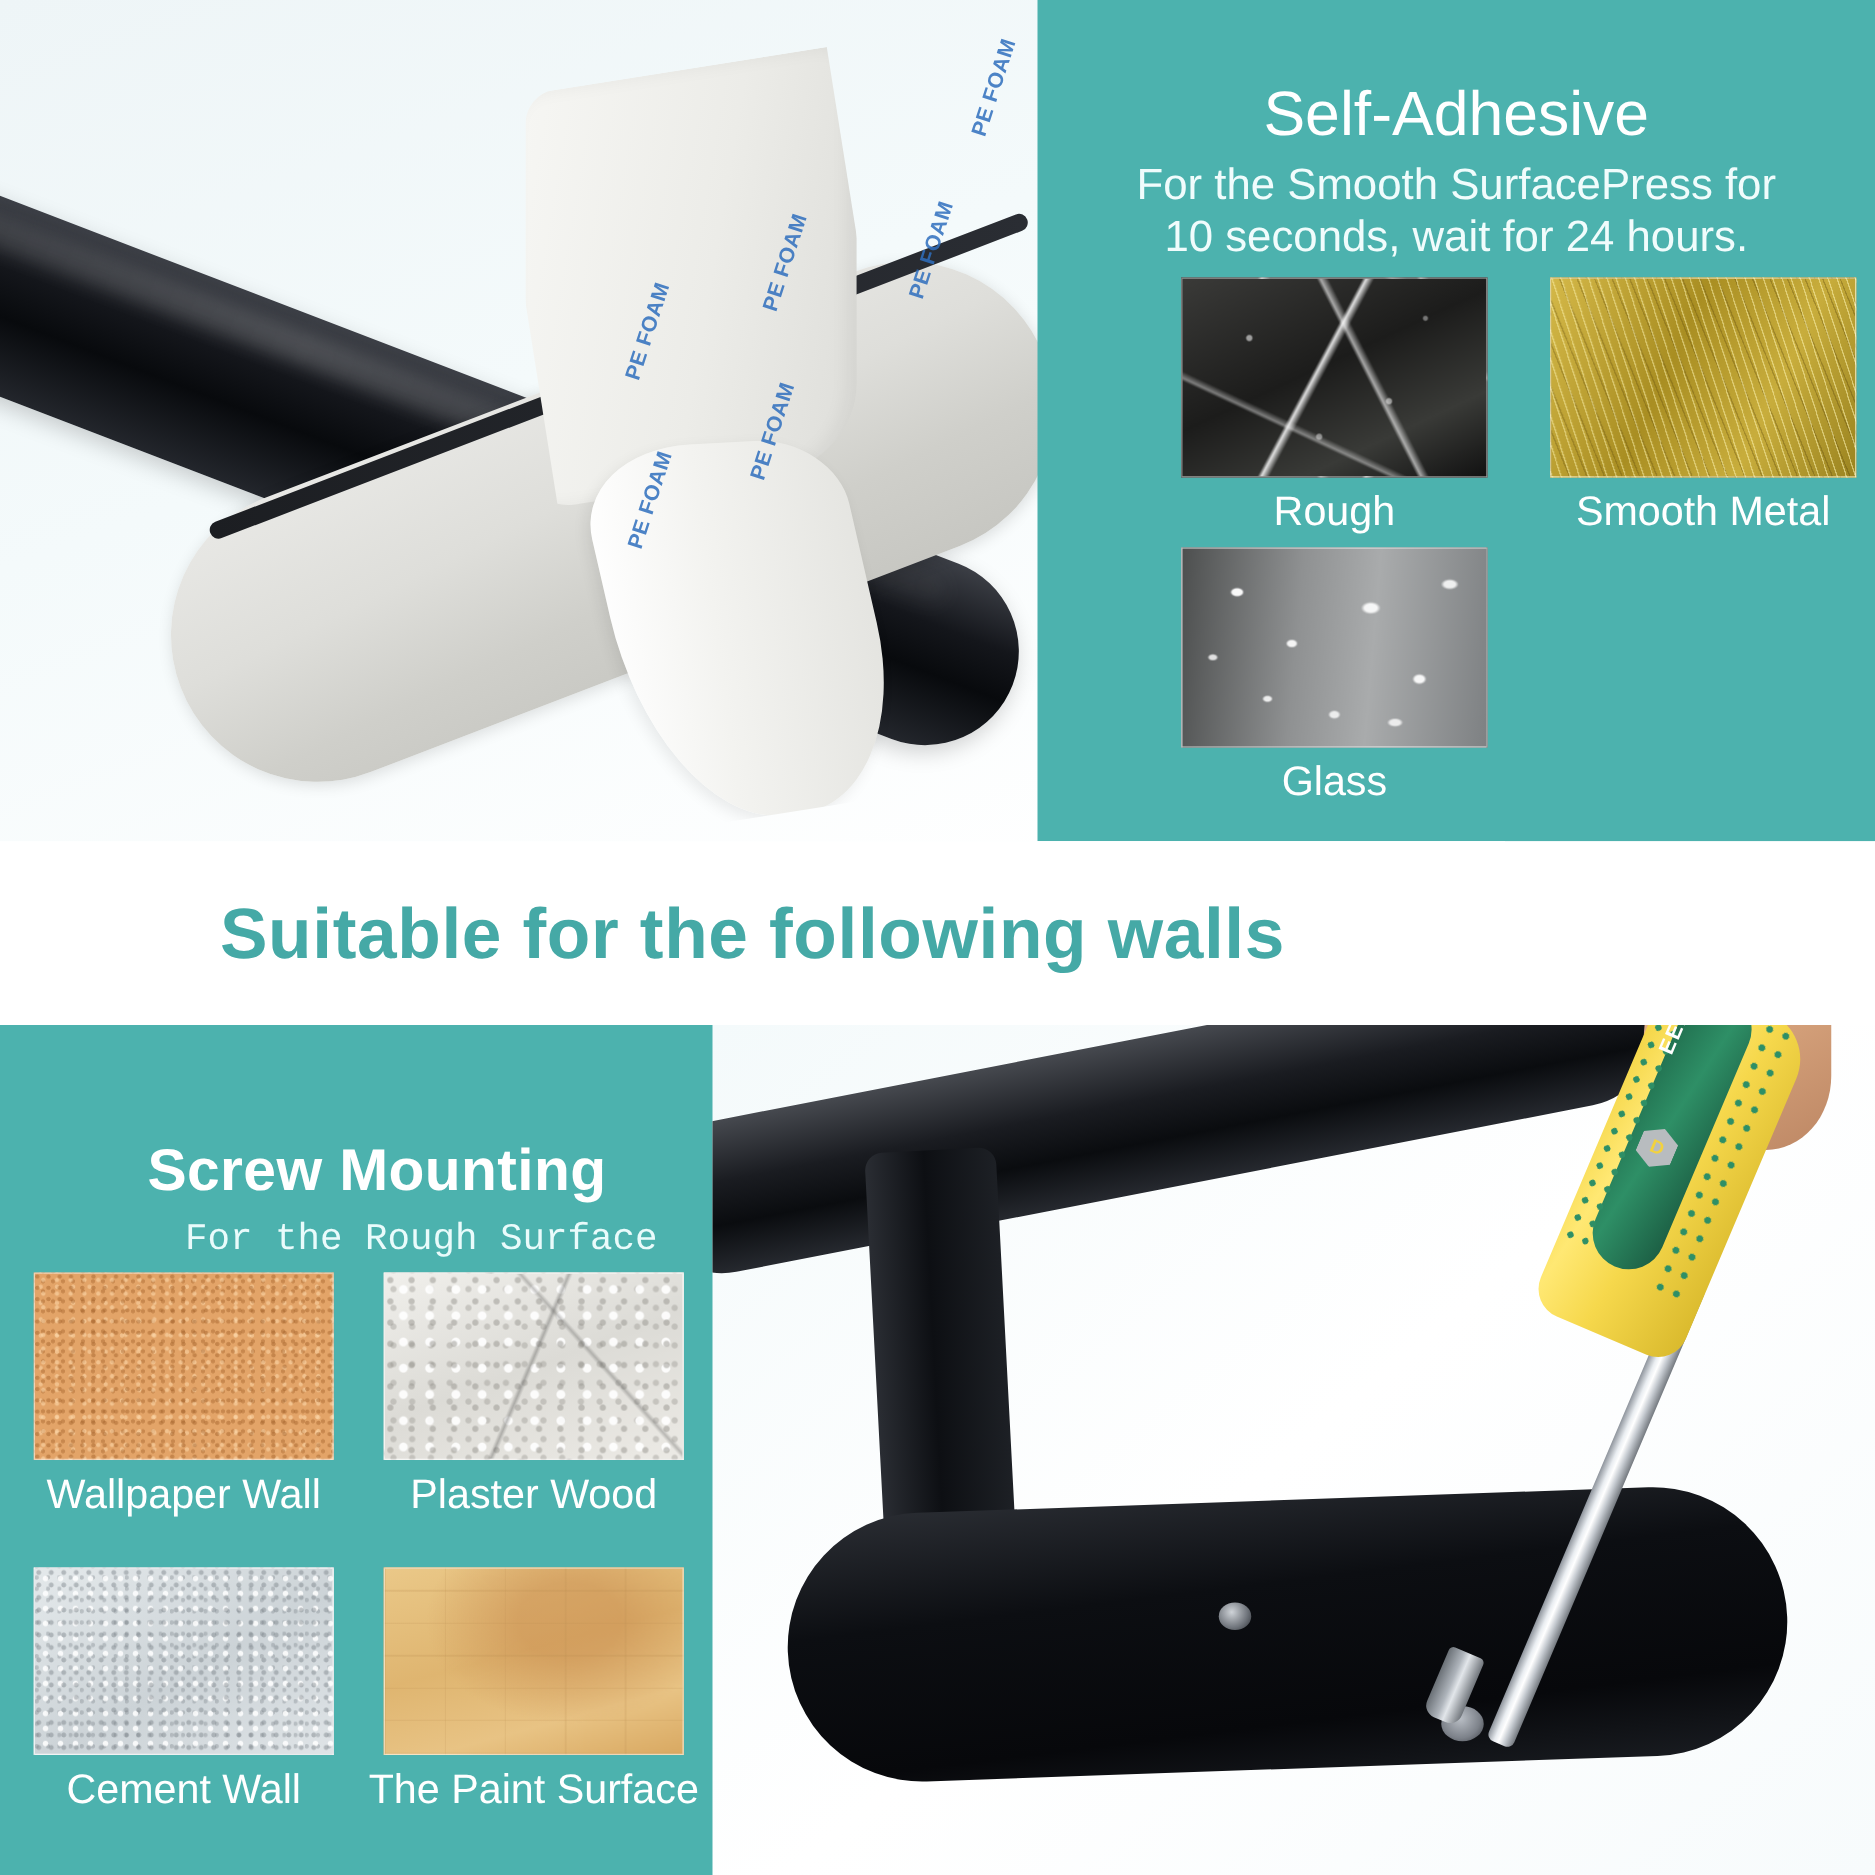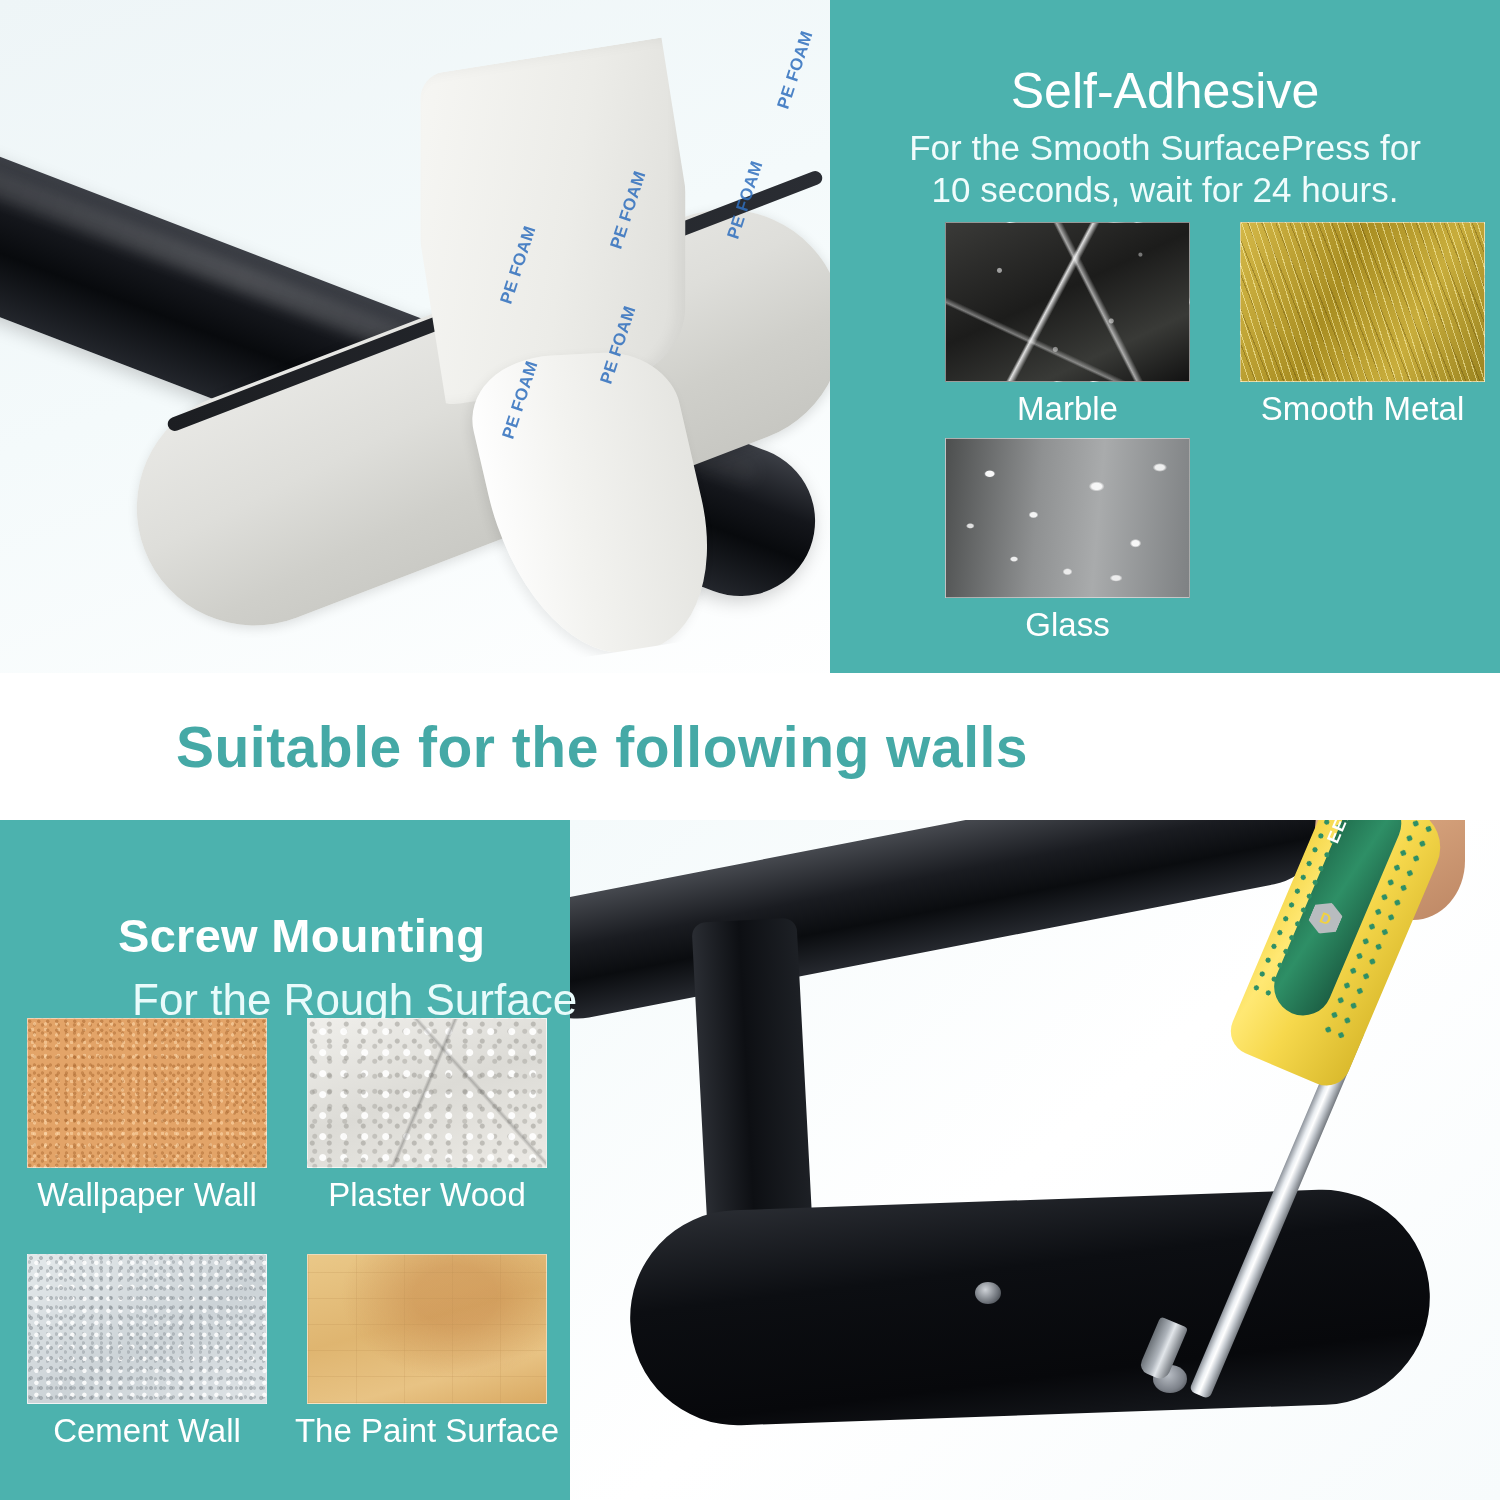--- a/index.html
+++ b/index.html
@@ -324,23 +324,24 @@
   }
   .screw-title {
     color: #ffffff;
     font-size: 47px;
     font-weight: 700;
     margin: 0;
     letter-spacing: 0.3px;
   }
   .screw-sub {
     color: #e9fbfb;
-    font-size: 44px;
+    font-size: 30px;
     font-weight: 400;
-    margin: 12px 0 0 14px;
+    margin: 12px 0 0 30px;
+    font-family: Liberation Mono, monospace;
   }
 
   
   .swatch-grid-top {
     position: absolute;
     left: 945px;
     top: 222px;
     width: 540px;
     display: grid;
     grid-template-columns: 245px 245px;
@@ -485,21 +486,21 @@
       <div style="position:absolute; left:55px; top:62px; width:560px; text-align:center;">
         <div style="color:#ffffff; font-size:50px; font-weight:400;">Self-Adhesive</div>
         <div style="color:#f0fcfc; font-size:35px; font-weight:400; margin-top:8px;">For the Smooth SurfacePress for</div>
         <div style="color:#f0fcfc; font-size:35px; font-weight:400; margin-top:2px;text-align:center;">10 seconds, wait for 24 hours.</div>
       </div>
     </div>
 
     <div class="swatch-grid-top">
       <div class="swatch-cell">
         <div class="swatch-img tex-marble"></div>
-        <div class="swatch-label">Marble</div>
+        <div class="swatch-label">Rough</div>
       </div>
       <div class="swatch-cell">
         <div class="swatch-img tex-metal"></div>
         <div class="swatch-label">Smooth Metal</div>
       </div>
       <div class="swatch-cell">
         <div class="swatch-img tex-glass"></div>
         <div class="swatch-label">Glass</div>
       </div>
     </div>

